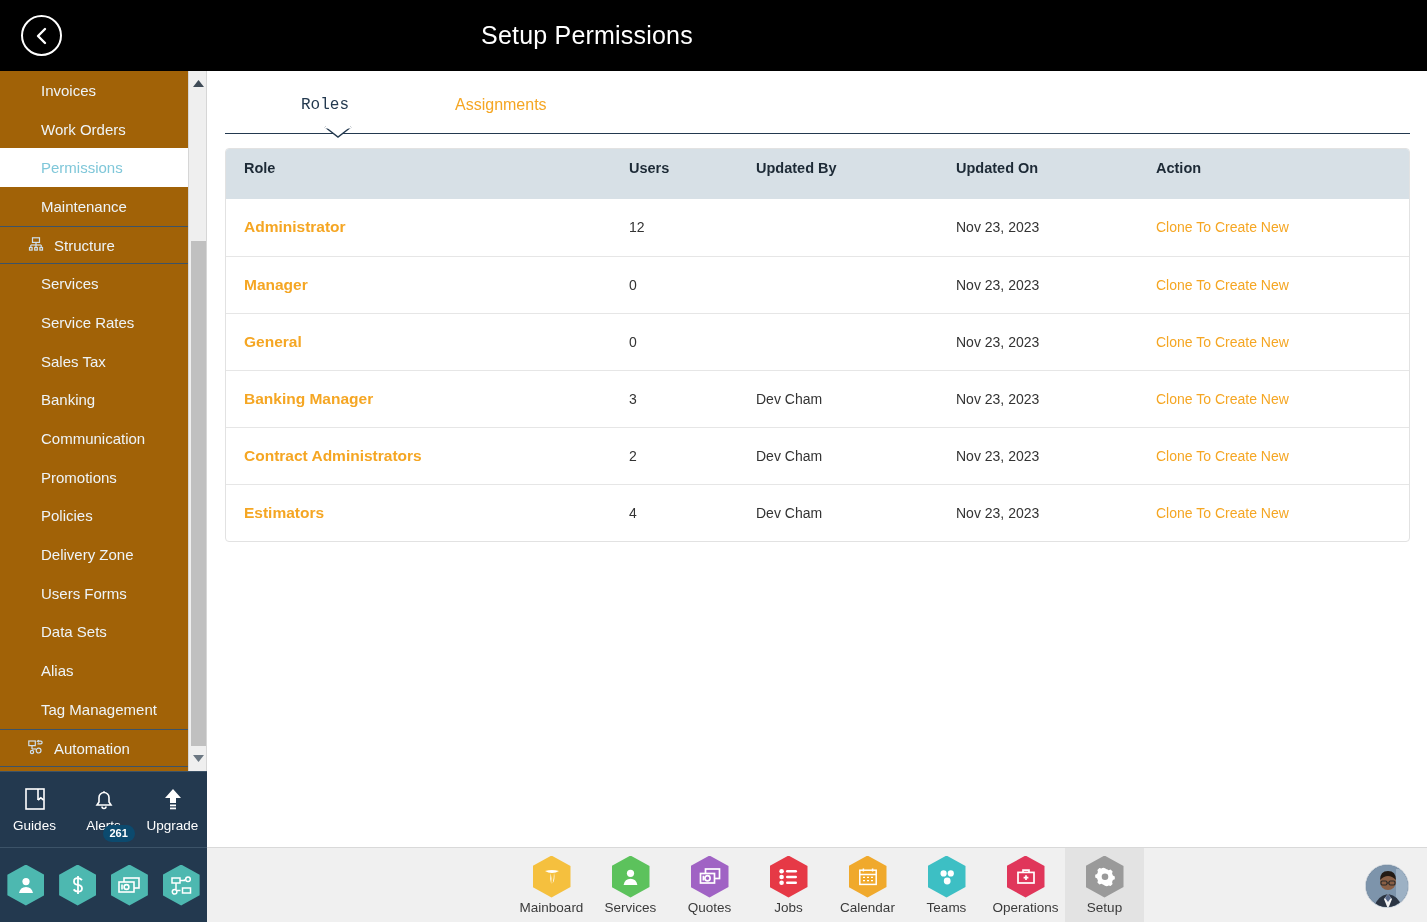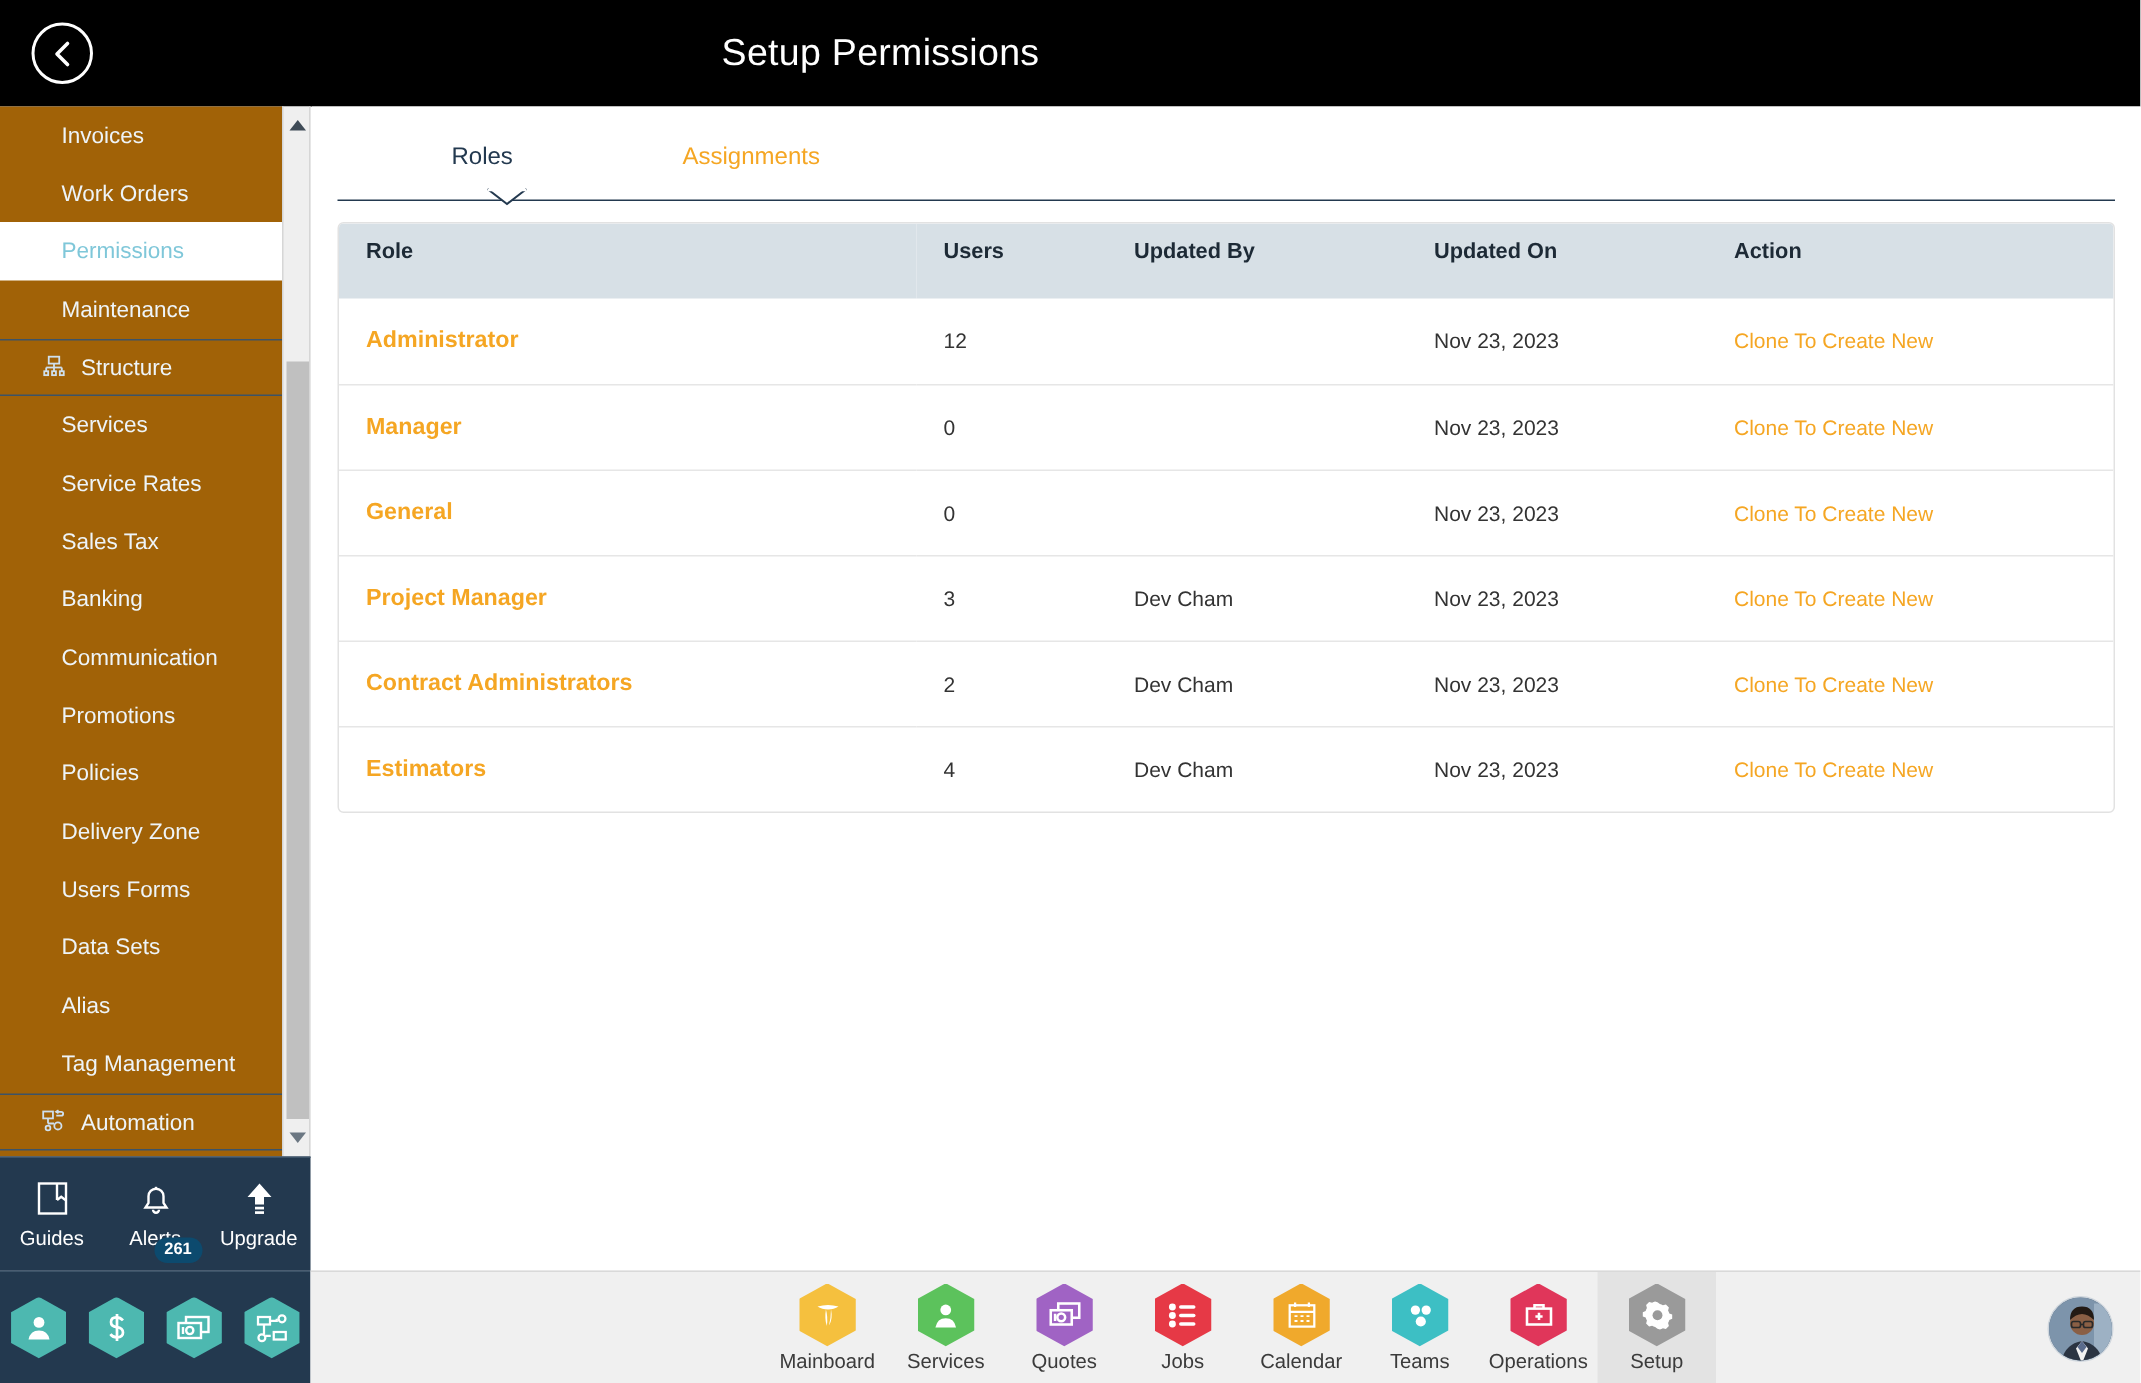--- a/index.html
+++ b/index.html
@@ -93,21 +93,21 @@
     position: absolute; left: 208px; top: 71px; width: 1219px; height: 776px;
     background: #ffffff;
   }
   .tabs {
     position: relative; margin-top: 17px; height: 46px;
     border-bottom: 1px solid #23394f; width: 1185px; margin-left: 17px;
   }
   .tab {
     position: absolute; top: 4px; font-size: 16px; cursor: pointer; padding: 4px 8px;
   }
-  .tab.roles { left: 68px; color: #23394f; }
+  .tab.roles { left: 68px; color: #23394f; font-family: Liberation Mono, monospace; }
   .tab.assign { left: 222px; color: #f5a623; }
   .tab-chevron { position: absolute; left: 100px; bottom: -9px; }
 
   
   .card {
     position: absolute; left: 17px; top: 77px; width: 1185px;
     border: 1px solid #e2e2e2; border-radius: 4px; overflow: hidden;
     background: #ffffff;
   }
   table { width: 100%; border-collapse: collapse; table-layout: fixed; }
@@ -374,21 +374,21 @@
               <td class="col-action"><span class="clone-link">Clone To Create New</span></td>
             </tr>
             <tr>
               <td class="col-role"><span class="role-link">General</span></td>
               <td class="col-users">0</td>
               <td class="col-by"></td>
               <td class="col-on">Nov 23, 2023</td>
               <td class="col-action"><span class="clone-link">Clone To Create New</span></td>
             </tr>
             <tr>
-              <td class="col-role"><span class="role-link">Project Manager</span></td>
+              <td class="col-role"><span class="role-link">Banking Manager</span></td>
               <td class="col-users">3</td>
               <td class="col-by">Dev Cham</td>
               <td class="col-on">Nov 23, 2023</td>
               <td class="col-action"><span class="clone-link">Clone To Create New</span></td>
             </tr>
             <tr>
               <td class="col-role"><span class="role-link">Contract Administrators</span></td>
               <td class="col-users">2</td>
               <td class="col-by">Dev Cham</td>
               <td class="col-on">Nov 23, 2023</td>

